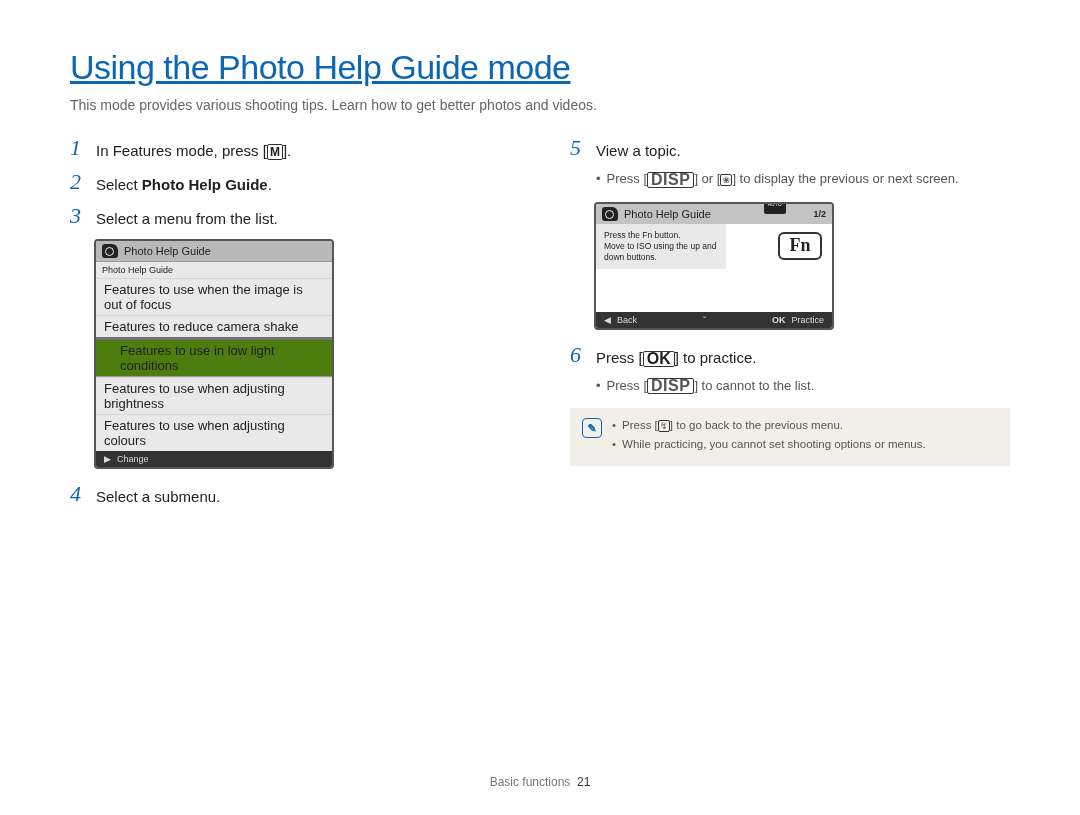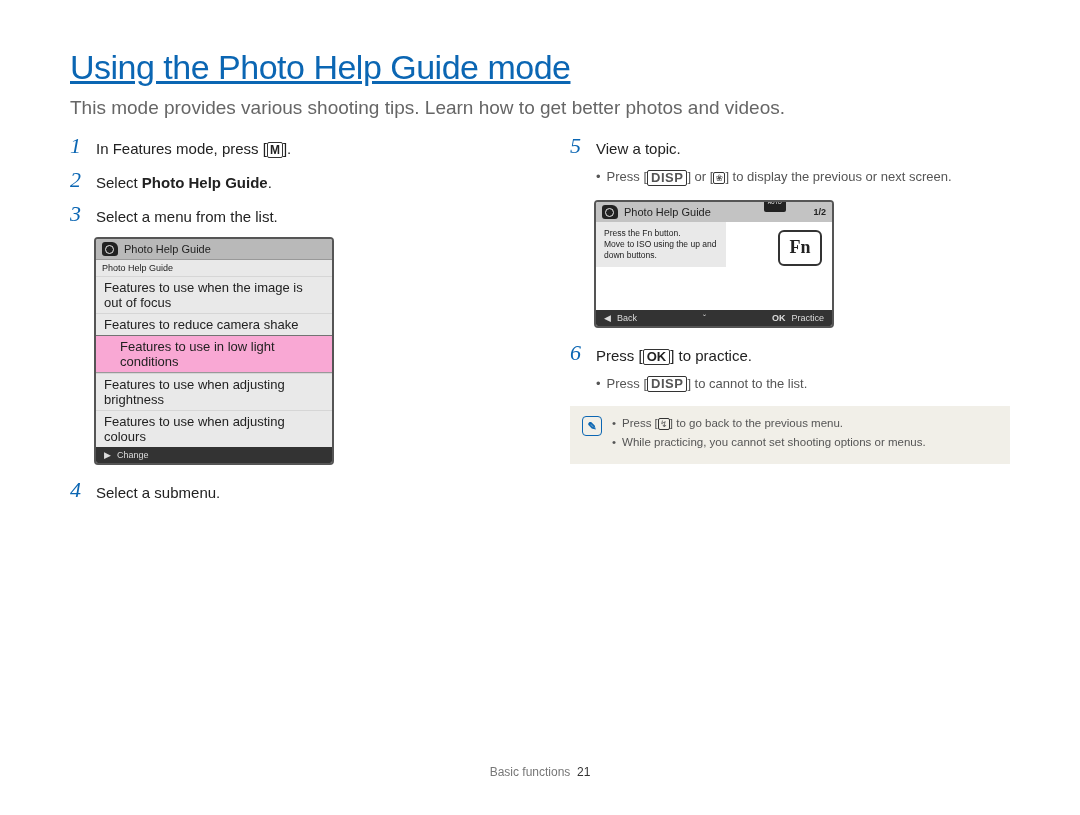--- a/index.html
+++ b/index.html
@@ -14,23 +14,23 @@
     }
     .page-title {
       font-size: 34px;
       font-weight: 400;
       color: #0b66b3;
       margin-bottom: 10px;
       letter-spacing: -0.5px;
       text-decoration: underline;
     }
     .subtitle {
-      font-size: 19px;
+      font-size: 14px;
       color: #666;
-      margin-bottom: 16px;
+      margin-bottom: 24px;
     }
     .columns {
       display: flex;
       gap: 90px;
     }
     .col { flex: 1; }
     .step {
       display: flex;
       align-items: flex-start;
       margin-bottom: 10px;
@@ -44,21 +44,21 @@
       width: 18px;
       flex-shrink: 0;
       font-family: Georgia, 'Times New Roman', serif;
     }
     .step-text { font-size: 15px; line-height: 1.4; padding-top: 3px; }
     .step-text .bold { font-weight: 700; }
     .key {
       display: inline-block;
       border: 1px solid #333;
       border-radius: 2px;
-      font-size: 13px;
+      font-size: 16px;
       font-weight: 700;
       padding: 0 3px;
       line-height: 14px;
       vertical-align: middle;
       font-family: Arial, sans-serif;
     }
     .key.m { font-size: 12px; padding: 0 2px; }
     .key.disp { letter-spacing: 0.5px; }
     .bullet-list { margin-left: 26px; margin-bottom: 14px; }
     .bullet-item { font-size: 13px; color: #555; display: flex; gap: 6px; margin-bottom: 4px; }
@@ -95,22 +95,22 @@
       border:1px solid #e9e9e9;border-radius:50%;
     }
     .lcd-subtitle { padding: 3px 6px; font-size: 9px; background: #e9e9e9; }
     .menu-row {
       padding: 3px 8px;
       font-size: 13px;
       background: #e9e9e9;
       border-top: 1px solid #d6d6d6;
     }
     .menu-row.selected {
-      background: #f9a8d4;
-      border-top: 1px solid #737373;
+      background: #4d7c0f;
+      border-top: 3px solid #737373;
       border-bottom: 1px solid #999;
       padding-left: 24px;
     }
     .lcd-footer {
       background: #333;
       color: #ddd;
       padding: 3px 8px;
       font-size: 9px;
       display: flex;
       gap: 6px;
@@ -149,21 +149,21 @@
       line-height: 1.3;
     }
     .lcd2-ill {
       flex: 1;
       background: #fff;
       position: relative;
     }
     .fn-box {
       position: absolute;
       top: 8px; right: 10px;
-      width: 44px; height: 36px;
+      width: 44px; height: 28px;
       border: 2px solid #333;
       border-radius: 6px;
       display: flex;
       align-items: center;
       justify-content: center;
       font-size: 18px;
       font-weight: 700;
       font-family: Georgia, serif;
     }
     .finger-icon {
@@ -222,21 +222,21 @@
       color: #555;
       display: flex;
       gap: 6px;
       margin-bottom: 4px;
       line-height: 1.3;
     }
     .note-list .note-item::before { content: "•"; }
 
     .footer {
       position: absolute;
-      bottom: 36px;
+      bottom: 26px;
       left: 0; right: 0;
       text-align: center;
       font-size: 12px;
       color: #777;
     }
     .footer .pnum { color: #333; }
     .macro-icon {
       display: inline-block;
       width: 12px; height: 12px;
       border: 1px solid #333;

